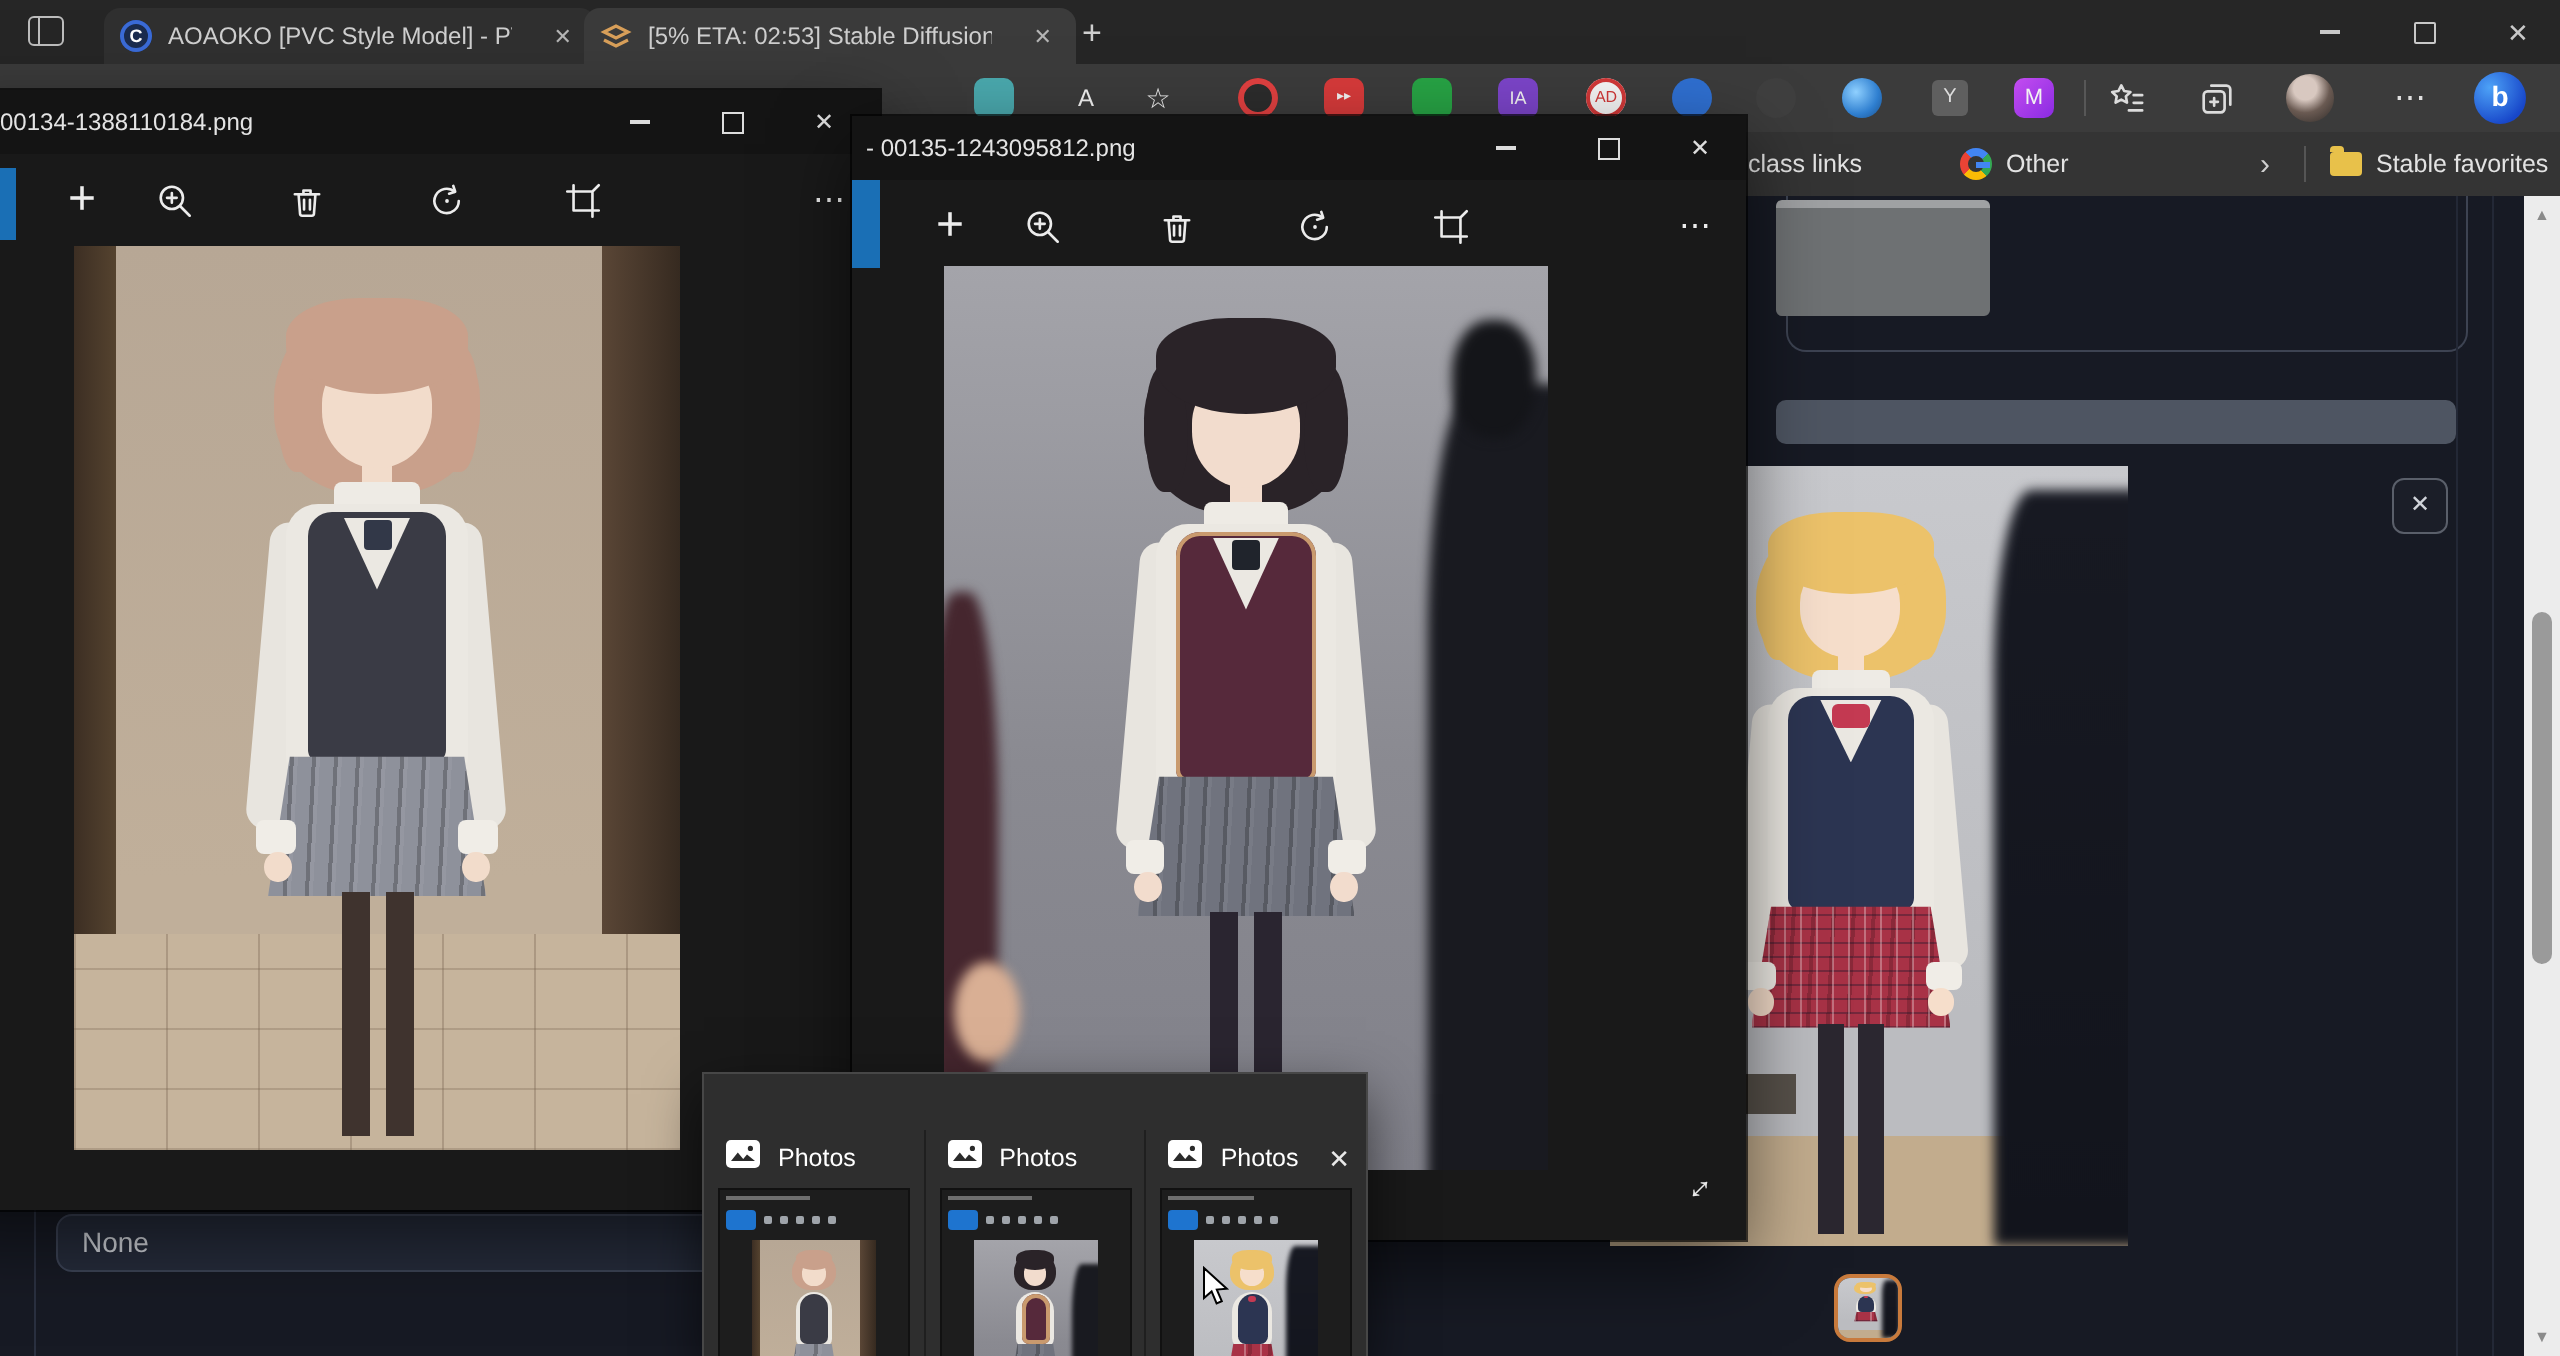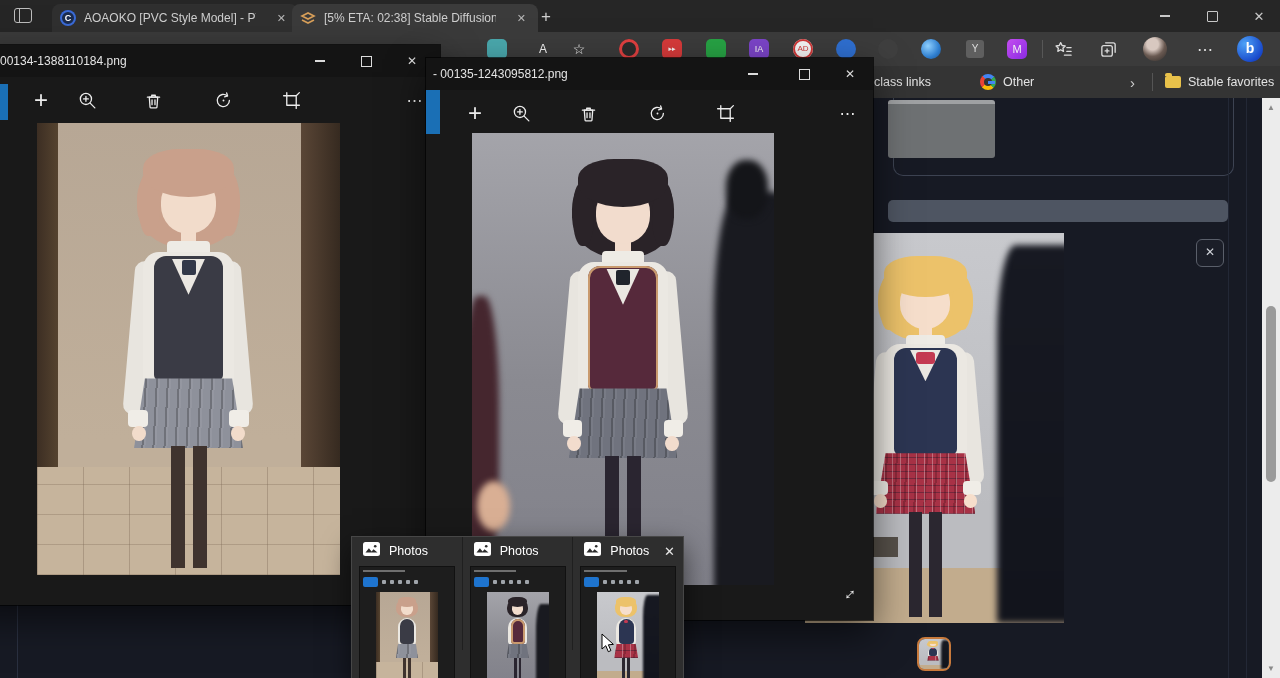--- a/index.html
+++ b/index.html
@@ -130,21 +130,21 @@
   .scene-c .bg-wallline{position:absolute;left:0;top:78%;width:36%;height:5%;background:#57514a;}
   .scene-c .bg-floor{position:absolute;left:0;top:86%;width:100%;height:14%;background:#c2ac8d;}
   .scene-c .bg-fig-r{left:74%;top:3%;width:30%;height:97%;background:linear-gradient(180deg,#171922,#12141c);border-radius:24% 8% 0 0;}
   .scene-c .f-ribbon{width:7%;left:46.5%;border-radius:3px;}
   .scene-c .f-skirt{background-image:repeating-linear-gradient(90deg,rgba(255,255,255,.3) 0 1px,transparent 1px 8px),
                     repeating-linear-gradient(0deg,rgba(20,20,40,.35) 0 1px,transparent 1px 7px),
                     repeating-linear-gradient(93deg,rgba(0,0,0,.18) 0 2px,transparent 2px 10px);}
   
   .popup{position:absolute;left:352px;top:537px;width:331px;height:141px;display:flex;background:#2e2e2e;
          box-shadow:0 0 0 1px #474747,0 10px 26px rgba(0,0,0,.6);overflow:hidden;}
-  .card{width:110px;height:113px;border-right:1px solid #1f1f1f;position:relative;background:#2e2e2e;}
+  .card{width:110px;height:113px;border-right:1px solid #1f1f1f;position:relative;background:#2e2e2e;margin-top:28px;}
   .card:last-child{border-right:none;}
   .card-h{position:absolute;left:0;top:0;right:0;height:28px;display:flex;align-items:center;gap:9px;padding-left:11px;
           color:#ffffff;font-size:12.5px;}
   .card-x{position:absolute;right:8px;top:7px;color:#e8e8e8;font-size:13px;}
   .miniwin{position:absolute;left:8px;top:30px;width:94px;height:120px;background:#1d1d1d;box-shadow:0 0 0 1px #111;}
   .mini-title{position:absolute;left:3px;top:3px;width:45%;height:2px;background:#6f6f6f;}
   .mini-tools{position:absolute;left:3px;top:9px;right:3px;height:12px;display:flex;align-items:center;gap:4px;}
   .mini-chip{width:15px;height:10px;background:#1e74cf;border-radius:2px;}
   .mini-dot{width:4px;height:4px;background:#9fa4aa;border-radius:1px;}
   .mini-img{position:absolute;left:16px;top:25px;width:62px;height:92px;}
@@ -164,21 +164,21 @@
     <span class="title">AOAOKO [PVC Style Model] - PV</span>
     <span class="tclose">✕</span>
   </div>
   <div class="tab tab2">
     <span class="favicon fav-sd"><svg viewBox="0 0 16 16">
           <g fill="none" stroke="#d9a05a" stroke-width="1.6">
             <path d="M2 6l6-3 6 3-6 3z"></path>
             <path d="M2 10l6 3 6-3"></path>
           </g>
         </svg></span>
-    <span class="title">[5% ETA: 02:38] Stable Diffusion</span>
+    <span class="title">[5% ETA: 02:53] Stable Diffusion</span>
     <span class="tclose">✕</span>
   </div>
   <div class="newtab">+</div>
   <div class="wctl" style="left:1146px">
       <span class="bar"></span>
     </div>
   <div class="wctl" style="left:1193px">
       <span class="restore"></span>
     </div>
   <div class="wctl" style="left:1240px;font-size:13px">✕</div>
@@ -283,20 +283,21 @@
           <div class="f-ribbon"></div>
           <div class="f-skirt"></div>
         </div>
     </div>
   </div>
 
   <div class="vline" style="left:1228px;top:0;height:580px"></div>
   <div class="vline" style="left:1246px;top:0;height:580px"></div>
   <div class="vline" style="left:17px;top:507px;height:73px;background:#2a3040"></div>
 
+  <div class="none-select">None</div>
 
   <div class="scrollbar">
     <div class="sb-arrow" style="top:5px">▲</div>
     <div class="sb-thumb"></div>
     <div class="sb-arrow" style="bottom:5px">▼</div>
   </div>
 </div>
 
 <div class="pw" style="left:-36px;top:45px;width:476px;height:560px">
   <div class="pw-titlebar">

